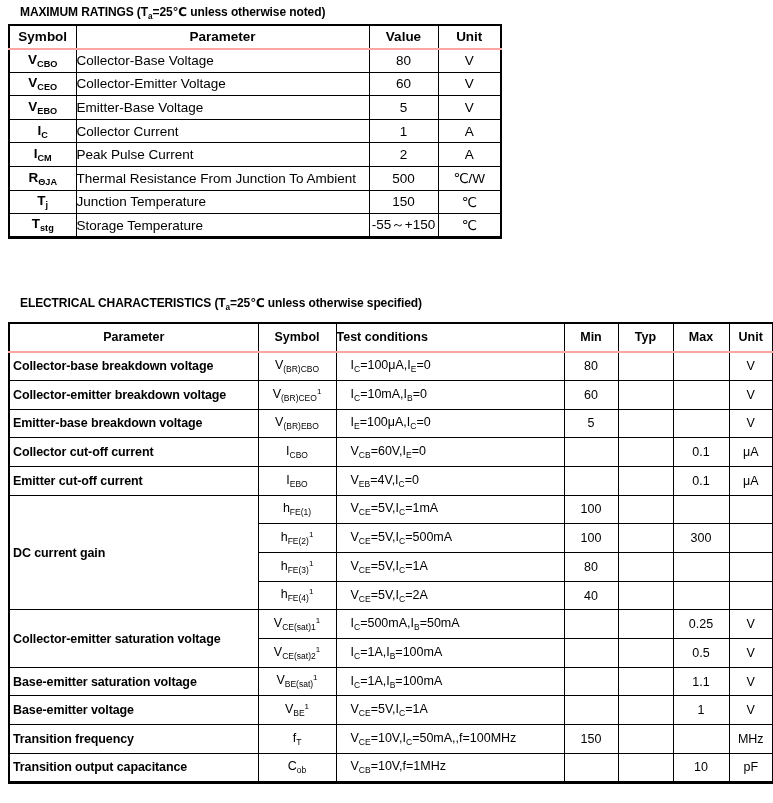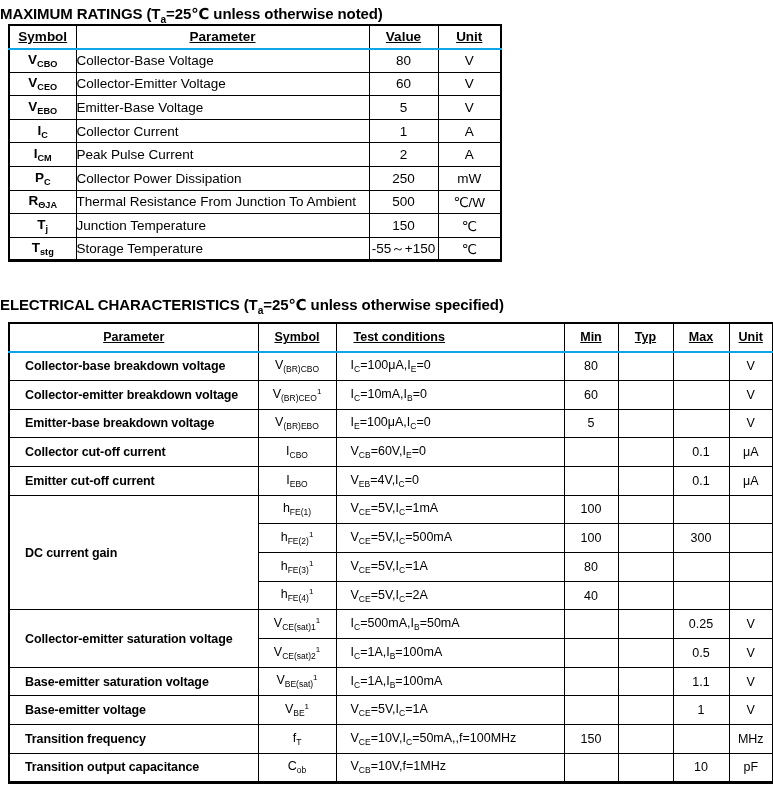--- a/index.html
+++ b/index.html
@@ -7,64 +7,64 @@
   body {
     width: 773px; height: 803px;
     font-family: "Liberation Sans", "DejaVu Sans", sans-serif;
     color: #000;
     position: relative;
     overflow: hidden;
   }
   .sheet { position: absolute; inset: 0; background: #fff; }
 
   .sec-title {
-    position: absolute; left: 0;
-    font-size: 15px; font-weight: bold;
+    position: absolute; left: 20px;
+    font-size: 12px; font-weight: bold;
     white-space: nowrap; letter-spacing: -0.1px;
   }
   #title1 { top: 5px; }
   #title2 { top: 296px; }
 
   table {
     border-collapse: collapse;
     table-layout: fixed;
     position: absolute;
     background: #fff;
   }
   th, td {
     border: 1px solid #000;
     vertical-align: middle;
     text-align: center;
     overflow: hidden;
     padding: 0;
   }
-  thead th { font-weight: bold; border-bottom: 2px solid #0ea5e9; text-decoration: underline; }
+  thead th { font-weight: bold; border-bottom: 2px solid #fca5a5; }
 
   
   #t1 {
     left: 8px; top: 24px; width: 492px;
     border: 2px solid #000; border-bottom: 3px solid #000;
     font-size: 13.5px;
   }
   #t1 th, #t1 td { height: 23.6px; }
   #t1 td.sym { font-weight: bold; }
   #t1 td.par { text-align: left; }
 
   
   #t2 {
     left: 8px; top: 322px; width: 764px;
     border: 2px solid #000; border-bottom: 3px solid #000;
     font-size: 12.5px;
   }
   #t2 th, #t2 td { height: 28.7px; }
   #t2 td.par {
-    text-align: left; padding-left: 15px;
+    text-align: left; padding-left: 3px;
     font-weight: bold; white-space: nowrap; letter-spacing: -0.1px;
   }
-  #t2 th.cond-h { text-align: left; padding-left: 17px; }
+  #t2 th.cond-h { text-align: left; }
   #t2 td.cond { text-align: left; padding-left: 14px; white-space: nowrap; }
 
   sub { font-size: 68%; vertical-align: -0.35em; letter-spacing: 0; }
   sup { font-size: 64%; vertical-align: 0.55em; }
 </style>
 </head>
 <body>
 
 <div class="sheet">
 
@@ -108,26 +108,20 @@
         <td class="sym">I<sub>C</sub></td>
         <td class="par">Collector Current</td>
         <td>1</td>
         <td>A</td>
       </tr>
       <tr>
         <td class="sym">I<sub>CM</sub></td>
         <td class="par">Peak Pulse Current</td>
         <td>2</td>
         <td>A</td>
-      </tr>
-      <tr>
-        <td class="sym">P<sub>C</sub></td>
-        <td class="par">Collector Power Dissipation</td>
-        <td>250</td>
-        <td>mW</td>
       </tr>
       <tr>
         <td class="sym">R<sub>ΘJA</sub></td>
         <td class="par">Thermal Resistance From Junction To Ambient</td>
         <td>500</td>
         <td>℃/W</td>
       </tr>
       <tr>
         <td class="sym">T<sub>j</sub></td>
         <td class="par">Junction Temperature</td>

